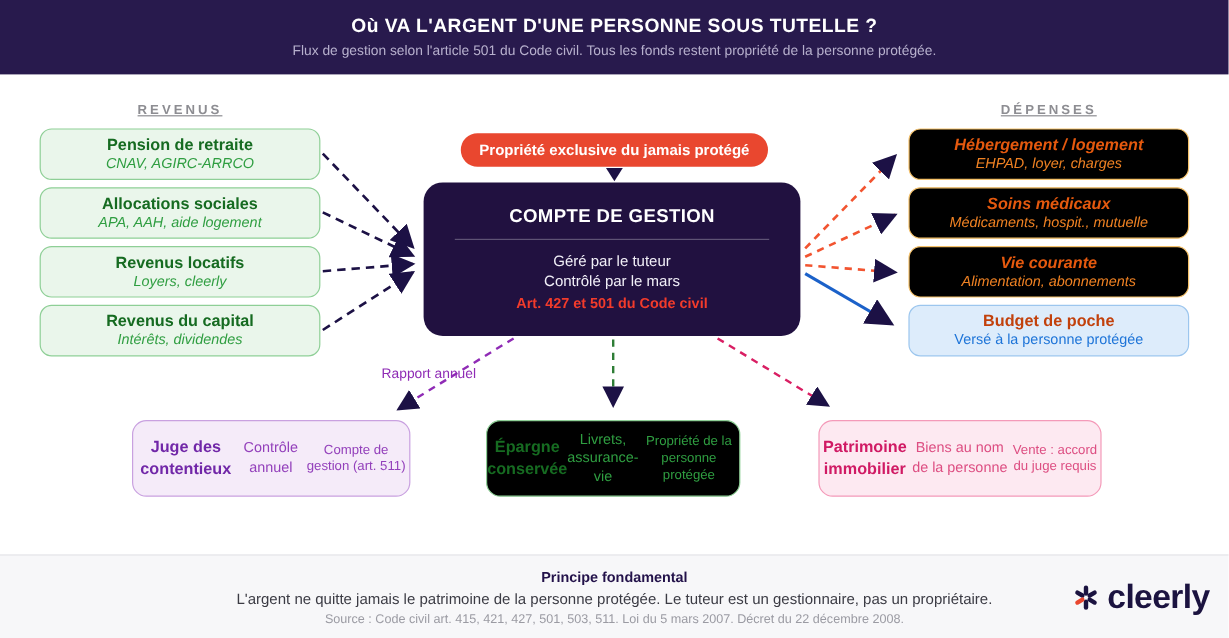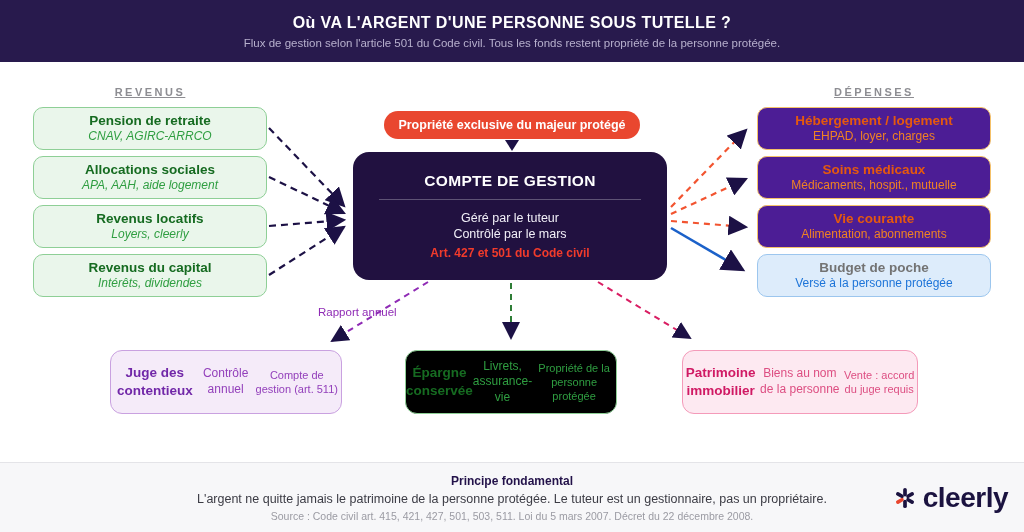--- a/index.html
+++ b/index.html
@@ -32,25 +32,25 @@
   .node {
     position: absolute; width: 234px; height: 43px; border-radius: 10px;
     display: flex; flex-direction: column; align-items: center; justify-content: center;
     text-align: center; line-height: 1.25;
   }
   .node .t { font-size: 13.5px; font-weight: bold; }
   .node .s { font-size: 12px; }
   .green  { background: #eaf6eb; border: 1.5px solid #8ecf96; }
   .green .t { color: #166b21; }
   .green .s { color: #2f9e41; font-style: italic; }
-  .orange { background: #4c1d95; border: 1.5px solid #f5c169; }
+  .orange { background: #000000; border: 1.5px solid #f5c169; font-style: italic; }
   .orange .t { color: #e5590e; }
   .orange .s { color: #f08223; }
   .blue   { background: #ddecfb; border: 1.5px solid #9cc6ee; }
-  .blue .t { color: #737373; }
+  .blue .t { color: #c2410c; }
   .blue .s { color: #1d74d8; }
 
   .r1 { top: 107px; } .r2 { top: 156px; } .r3 { top: 205px; } .r4 { top: 254px; }
   .left-col  { left: 33px; }
   .right-col { left: 757px; }
 
   
   .badge {
     position: absolute; left: 384px; top: 111px; width: 256px; height: 28px;
     background: #e9472f; border-radius: 15px; color: #fff;
@@ -164,21 +164,21 @@
   </div>
   <div class="node green left-col r3">
     <div class="t">Revenus locatifs</div>
     <div class="s">Loyers, cleerly</div>
   </div>
   <div class="node green left-col r4">
     <div class="t">Revenus du capital</div>
     <div class="s">Intérêts, dividendes</div>
   </div>
 
-  <div class="badge">Propriété exclusive du majeur protégé</div>
+  <div class="badge">Propriété exclusive du jamais protégé</div>
   <div class="center-box">
     <div class="title">COMPTE DE GESTION</div>
     <div class="divider"></div>
     <div class="line">Géré par le tuteur</div>
     <div class="line">Contrôlé par le mars</div>
     <div class="art">Art. 427 et 501 du Code civil</div>
   </div>
 
   <div class="node orange right-col r1">
     <div class="t">Hébergement / logement</div>

